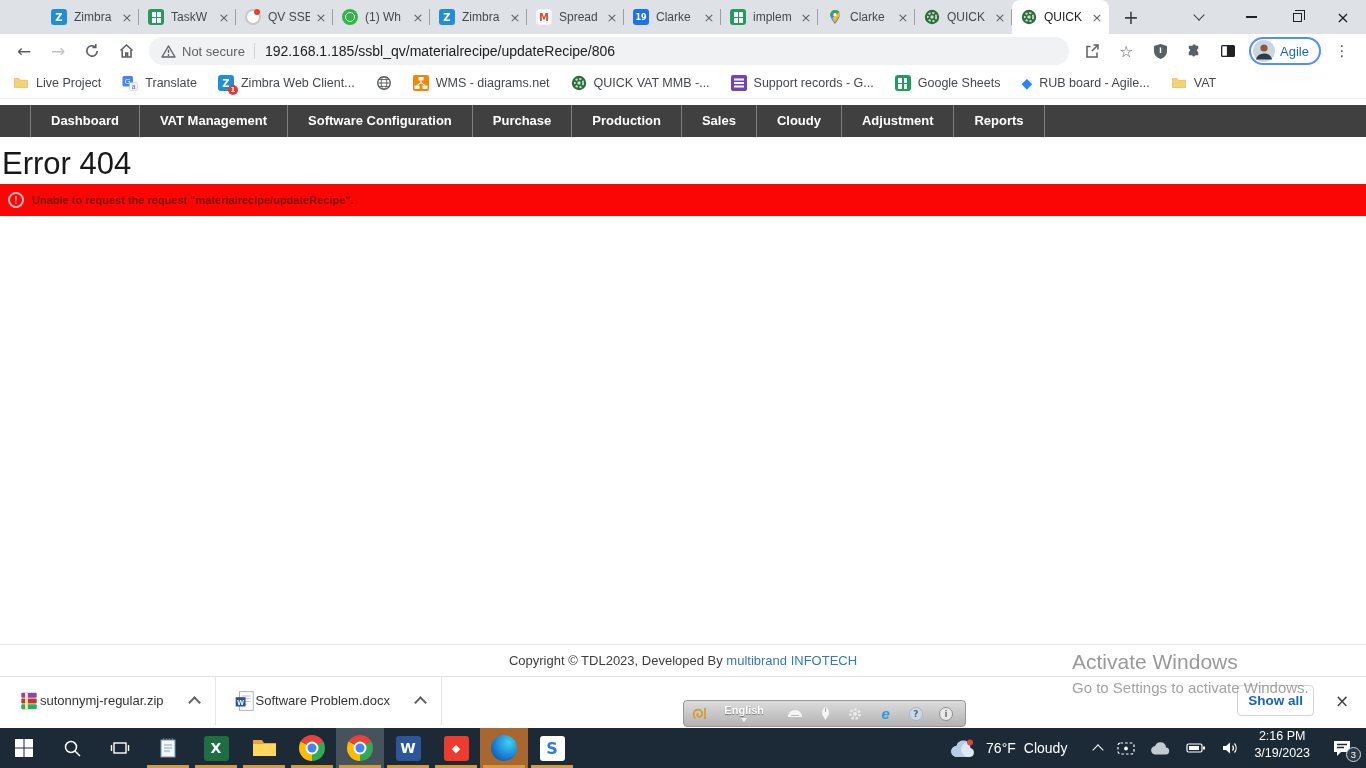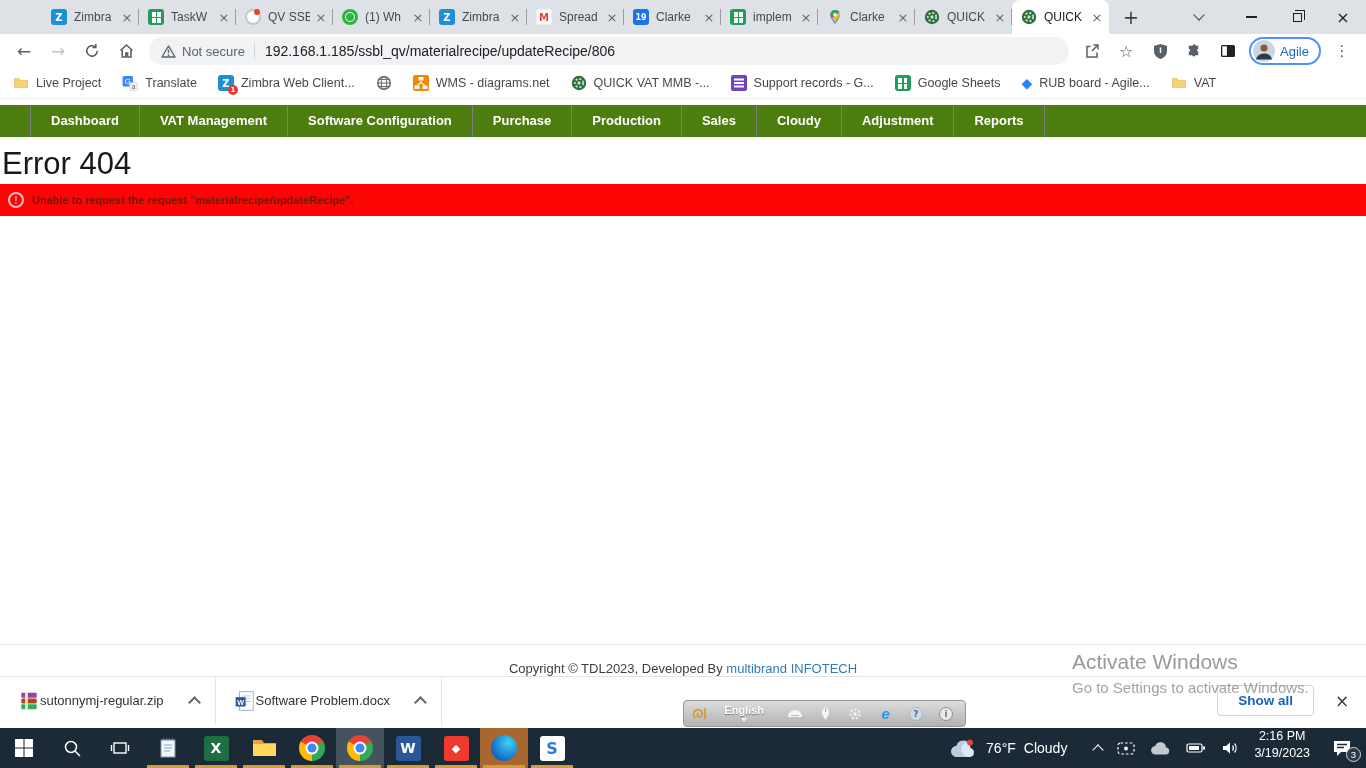--- a/index.html
+++ b/index.html
@@ -51,46 +51,46 @@
   .fv .b1{position:absolute;right:-4px;bottom:-4px;width:10px;height:10px;border-radius:50%;background:#e53935;color:#fff;font-size:7px;font-style:normal;display:flex;align-items:center;justify-content:center}
   .sheet-grid{width:9px;height:11px;background:#fff;position:relative}
   .sheet-grid::before{content:"";position:absolute;left:4px;top:0;width:1.5px;height:100%;background:#1e9e5a}
   .sheet-grid::after{content:"";position:absolute;left:0;top:5px;width:100%;height:1.5px;background:#1e9e5a}
   .qv-dot{position:absolute;right:-1px;top:-2px;width:6px;height:6px;border-radius:50%;background:#e8402a}
   .fv.wa{background:#2cb742}
   .fv.wa::before{content:"";width:8px;height:8px;border:1.6px solid #fff;border-radius:50%}
   .rub-di{color:#2684ff;font-size:14px;line-height:16px;font-family:"DejaVu Sans",sans-serif}
 
   
-  #navbar{position:absolute;left:0;top:105px;width:1366px;height:32px;background:#4d7c0f;display:flex;padding-left:30px}
+  #navbar{position:absolute;left:0;top:105px;width:1366px;height:32px;background:#404040;display:flex;padding-left:30px}
   .nv{padding:0 20px;line-height:32px;font-size:13px;font-weight:bold;color:#fff;border-right:1px solid #7c8083;cursor:pointer;white-space:nowrap}
   .nv:first-child{border-left:1px solid #7c8083}
 
   
   #page-heading{position:absolute;left:2px;top:146px;font-size:31px;font-weight:400;color:#181818}
   #error-banner{position:absolute;left:0;top:184px;width:1366px;height:32px;background:#fb0505;display:flex;align-items:center}
   .ex{flex:none;width:16px;height:16px;margin-left:8px;border:2px solid #ddb9b9;border-radius:50%;color:#ddb9b9;font-size:10px;font-weight:bold;display:flex;align-items:center;justify-content:center}
   #error-text{margin-left:8px;font-size:11px;font-weight:bold;color:#7a1505}
-  #footer{position:absolute;left:0;top:644px;width:1366px;border-top:1px solid #e8e8e8;padding-top:16px;text-align:center;font-size:13px;color:#3d3d3d}
+  #footer{position:absolute;left:0;top:644px;width:1366px;border-top:1px solid #e8e8e8;padding-top:8px;text-align:center;font-size:13px;color:#3d3d3d}
   #footer-link{color:#337ab7;cursor:pointer}
 
   
   #watermark{position:absolute;left:1072px;top:650px;z-index:50;pointer-events:none;color:rgba(128,128,128,.8)}
   .wm1{font-size:21px}
   .wm2{font-size:15px;margin-top:5px;color:rgba(128,128,128,.72)}
 
   
   #dlbar{position:absolute;left:0;top:676px;width:1366px;height:48px;background:#fff;border-top:1px solid #e4e4e4;display:flex;align-items:center;z-index:40}
   .dl-item{display:flex;align-items:center;height:48px;padding:0 16px 0 18px;cursor:pointer}
   .dl-svg{width:22px;height:22px;flex:none}
   .dl-name{font-size:13px;color:#333}
   .dl-chev{margin-left:26px;width:9px;height:9px;border-top:2px solid #5f6368;border-right:2px solid #5f6368;transform:rotate(-45deg);margin-top:4px}
   .dl-sep{width:1px;height:48px;background:#e4e4e4}
   #dl-spacer{flex:1}
-  #show-all{border:1px solid #d4d4d4;border-radius:4px;background:#fff;color:#1663c7;font-size:13.5px;font-weight:bold;padding:7px 20px;margin-right:18px;cursor:pointer;font-family:"Liberation Sans",sans-serif}
+  #show-all{border:1px solid #d4d4d4;border-radius:4px;background:#fff;color:#1663c7;font-size:13.5px;font-weight:bold;padding:7px 10px;margin-right:18px;cursor:pointer;font-family:"Liberation Sans",sans-serif}
   #dl-close{font-size:17px;color:#3c4043;margin-right:14px;cursor:pointer;width:20px;text-align:center}
 
   
   #avro{position:absolute;left:683px;top:700px;width:283px;height:27px;background:linear-gradient(#dcdcdc,#b3b3b3);border:1px solid #979797;border-radius:4px;display:flex;align-items:center;z-index:55;padding:0 7px}
   .av-lang{display:flex;flex-direction:column;align-items:center;margin:0 13px 0 15px;cursor:pointer}
   .av-lang-label{font-size:11px;font-weight:bold;color:#fff;text-shadow:0 1px 1px rgba(0,0,0,.4);line-height:11px}
   .av-caret{width:0;height:0;border-left:3.5px solid transparent;border-right:3.5px solid transparent;border-top:4px solid #f2f2f2;margin-top:2px}
   .av-ic{width:25px;height:20px;display:flex;align-items:center;justify-content:center;margin-left:6px;cursor:pointer}
   .circ{width:14px;height:14px;border-radius:50%;display:flex;align-items:center;justify-content:center;font-size:9px;font-weight:bold}
   .circ.help{background:#cfd8e8;color:#52677e;border:1px solid #aab7c8}

